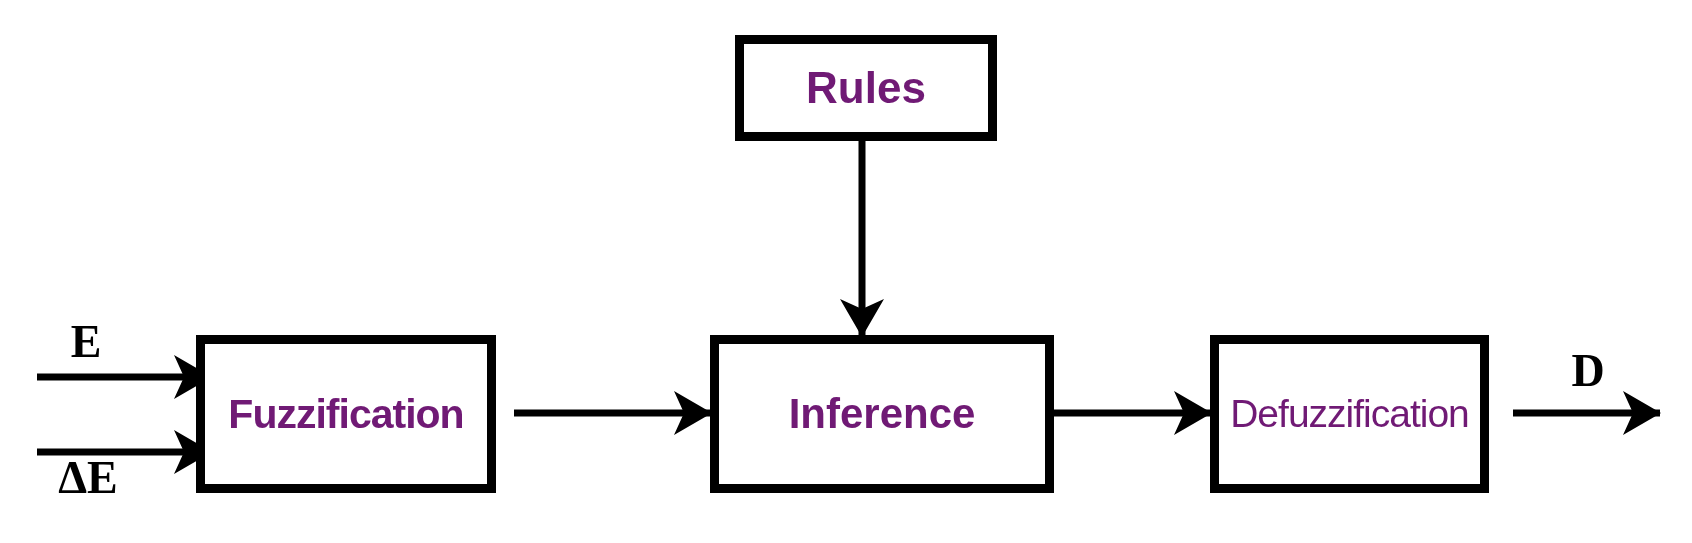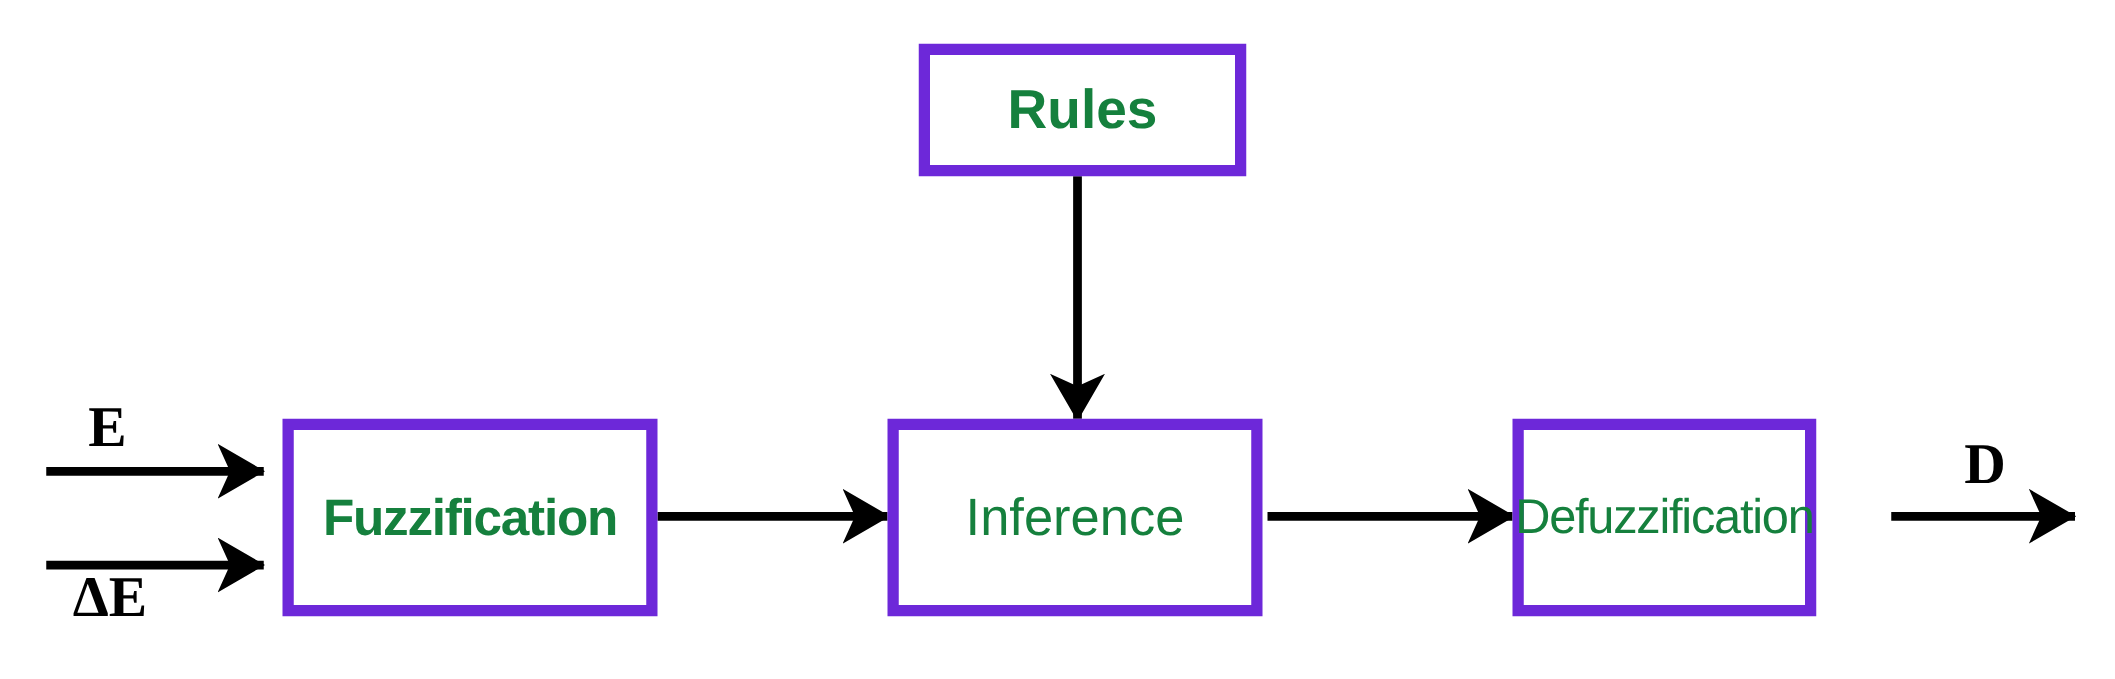--- a/index.html
+++ b/index.html
@@ -11,43 +11,43 @@
     position: relative;
     width: 1692px;
     height: 543px;
     background: #ffffff;
     overflow: hidden;
   }
   .node-box {
     position: absolute;
     box-sizing: border-box;
     background: #ffffff;
-    border: 9px solid #6d28d9;
+    border: 9px solid #000000;
     display: flex;
     align-items: center;
     justify-content: center;
-    color: #15803d;
+    color: #701a75;
     font-family: "Liberation Sans", sans-serif;
     white-space: nowrap;
     z-index: 2;
   }
   #box-rules {
     left: 735px; top: 35px; width: 262px; height: 106px;
     font-size: 44px; font-weight: 700;
   }
   #box-fuzzification {
-    left: 226px; top: 335px; width: 300px; height: 158px;
+    left: 196px; top: 335px; width: 300px; height: 158px;
     font-size: 41px; font-weight: 700; letter-spacing: -1px;
   }
   #box-inference {
-    left: 710px; top: 335px; width: 300px; height: 158px;
-    font-size: 42px; font-weight: 400;
+    left: 710px; top: 335px; width: 344px; height: 158px;
+    font-size: 42px; font-weight: 700;
   }
   #box-defuzzification {
-    left: 1210px; top: 335px; width: 243px; height: 158px;
+    left: 1210px; top: 335px; width: 279px; height: 158px;
     font-size: 39px; font-weight: 400; letter-spacing: -1px;
   }
   .arrow-layer {
     position: absolute;
     left: 0; top: 0;
     width: 1692px;
     height: 543px;
     z-index: 1;
   }
   .connector {

